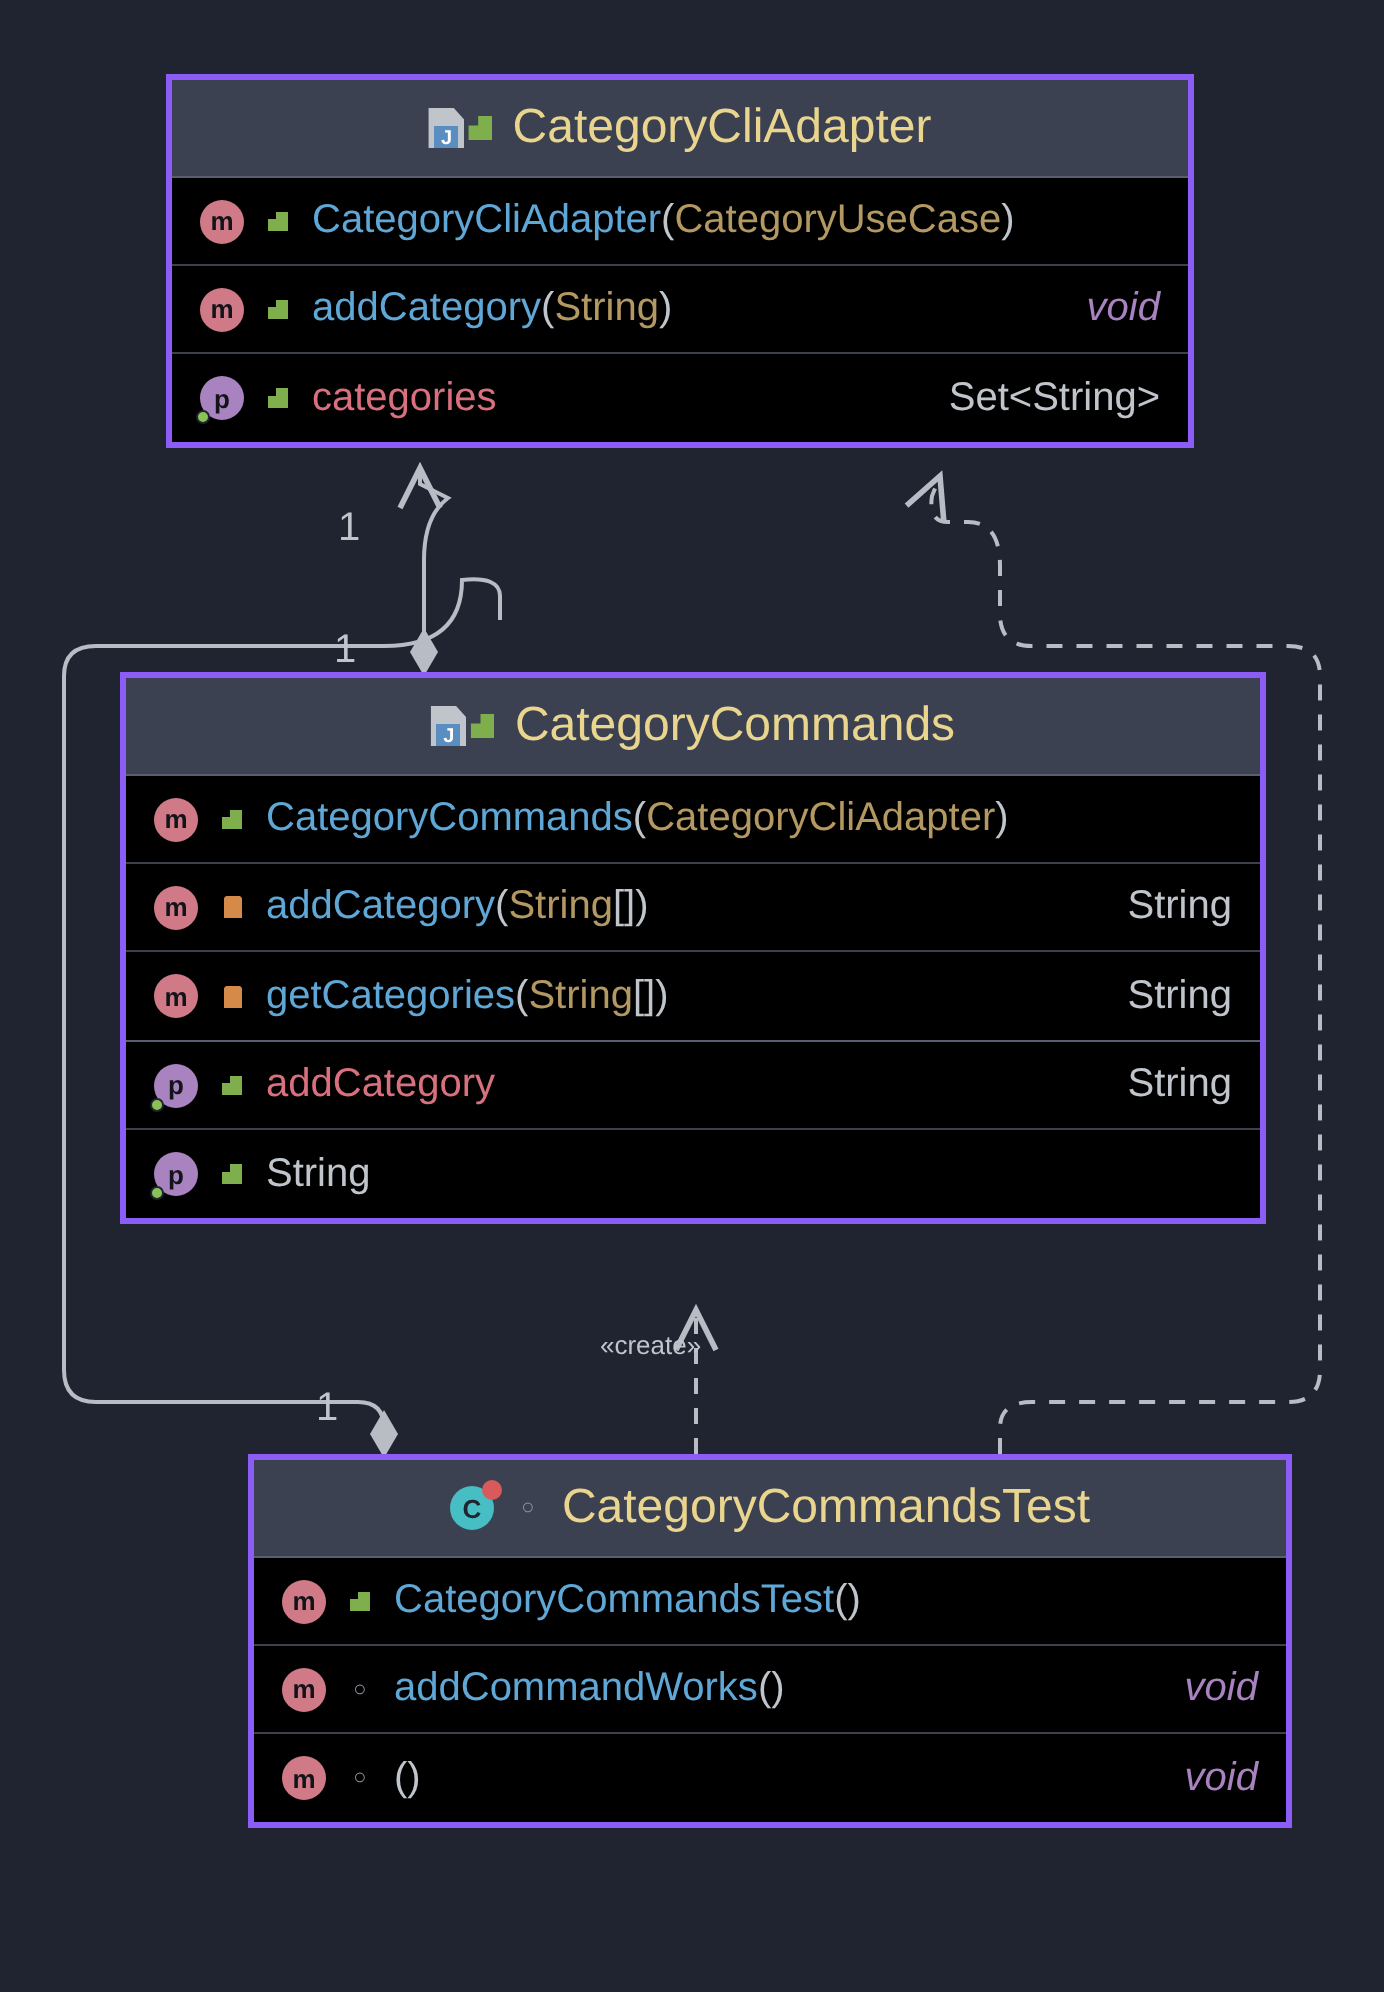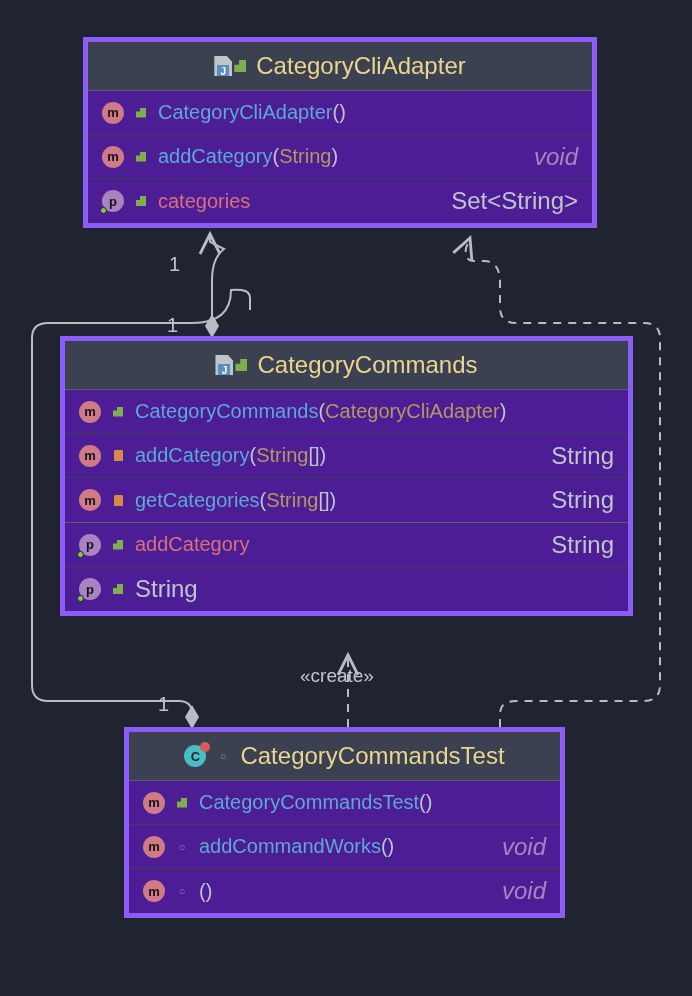--- a/index.html
+++ b/index.html
@@ -1,41 +1,41 @@
 <!DOCTYPE html>
 <html><head>
 <meta charset="utf-8">
 <style>
   *{box-sizing:border-box;margin:0;padding:0}
   body{background:#1f2430;font-family:-apple-system,BlinkMacSystemFont,"Segoe UI",sans-serif;width:692px;height:996px;position:relative;overflow:hidden}
-  .class-box{position:absolute;background:#4c1d95;border:5px solid #8b5cf6}
+  .class-box{position:absolute;background:#000000;border:3px solid #8b5cf6}
   .header{background:#3b4150;display:flex;align-items:center;justify-content:center;gap:10px;padding:10px 8px;border-bottom:1px solid #595f6e}
   .class-name{color:#ead58e;font-size:24px;font-weight:400}
   .section{border-bottom:1px solid #595f6e}
   .section:last-child{border-bottom:none}
   .row{display:flex;align-items:center;padding:7px 14px;gap:10px;border-bottom:1px solid #3c414d;min-height:44px}
   .row:last-child{border-bottom:none}
   .badge{width:22px;height:22px;border-radius:50%;display:inline-flex;align-items:center;justify-content:center;font-size:13px;font-weight:bold;color:#12141a;flex-shrink:0;position:relative}
   .badge-m{background:#cf7a86}
   .badge-p{background:#a983c0}
   .dot-green{position:absolute;bottom:-2px;left:-2px;width:7px;height:7px;border-radius:50%;background:#89c256;border:1px solid #1f2430}
   .vis{width:14px;height:14px;flex-shrink:0;display:inline-flex;align-items:center;justify-content:center}
   .vis-pub::before{content:"";width:10px;height:10px;background:#7fae4d;display:block;clip-path:polygon(0 40%,40% 40%,40% 0,100% 0,100% 100%,0 100%)}
   .vis-priv::before{content:"";width:9px;height:11px;display:block;background:#d58a4a;border-radius:2px 2px 0 0;box-shadow:inset 0 -6px 0 0 #d58a4a,inset 0 0 0 2px #d58a4a}
   .vis-pkg::before{content:"○";color:#8c919c;font-size:11px}
   .sig{flex:1;font-size:20px;display:flex;align-items:baseline;flex-wrap:wrap}
   .sig .name{color:#5fa7d6}
   .sig .prop{color:#d8707e}
   .sig .paren{color:#c0c5cc}
   .sig .param{color:#b39862}
   .sig .array{color:#c0c5cc}
-  .ret{font-size:24px;color:#c0c5cc;text-align:center;flex-shrink:0}
+  .ret{font-size:20px;color:#c0c5cc;text-align:center;flex-shrink:0}
   .ret.void{font-style:italic;color:#a983c0}
   .mult{position:absolute;color:#c0c5cc;font-size:20px}
-  .stereo{position:absolute;color:#c0c5cc;font-size:19px}
+  .stereo{position:absolute;color:#c0c5cc;font-size:13px}
   .icon-j{display:inline-flex;align-items:center;gap:2px}
   .icon-j .file{position:relative;width:18px;height:20px;background:#c0c5cc;clip-path:polygon(0 0,70% 0,100% 30%,100% 100%,0 100%)}
   .icon-j .file::after{content:"J";position:absolute;bottom:-1px;left:3px;width:12px;height:12px;background:#5a8dc0;color:#fff;font-size:10px;font-weight:bold;display:flex;align-items:center;justify-content:center}
   .icon-j .pub{width:12px;height:12px;background:#7fae4d;clip-path:polygon(0 40%,40% 40%,40% 0,100% 0,100% 100%,0 100%)}
   .icon-c-test{width:22px;height:22px;border-radius:50%;background:#47bdc4;position:relative;display:inline-flex;align-items:center;justify-content:center}
   .icon-c-test::before{content:"C";color:#1f2430;font-size:13px;font-weight:bold}
   .icon-c-test::after{content:"";position:absolute;top:-3px;right:-4px;width:10px;height:10px;border-radius:50%;background:#d85a5a}
   svg.connectors{position:absolute;top:0;left:0;width:692px;height:996px;pointer-events:none}
 </style>
 </head>
@@ -72,20 +72,21 @@
       </span>
     <span class="class-name">CategoryCliAdapter</span>
   </div>
   <div class="section" id="sec-adapter">
       <div class="row">
         <span class="badge badge-m">m</span>
         <span class="vis vis-pub"></span>
         <span class="sig">
           <span class="name">CategoryCliAdapter</span>
           <span class="paren">(</span>
+          <span class="param">CategoryUseCase</span>
           <span class="paren">)</span>
         </span>
       </div>
       <div class="row">
         <span class="badge badge-m">m</span>
         <span class="vis vis-pub"></span>
         <span class="sig">
           <span class="name">addCategory</span>
           <span class="paren">(</span>
           <span class="param">String</span>
@@ -158,21 +159,21 @@
         <span class="ret">String</span>
       </div>
       <div class="row">
         <span class="badge badge-p">p<span class="dot-green"></span></span>
         <span class="vis vis-pub"></span>
         <span class="ret">String</span>
       </div>
     </div>
 </div>
 
-<div class="class-box" style="left:124px;top:727px;width:441px">
+<div class="class-box" style="left:124px;top:727px;width:522px">
   <div class="header">
     <span class="icon-c-test"></span>
     <span class="vis vis-pkg"></span>
     <span class="class-name">CategoryCommandsTest</span>
   </div>
   <div class="section" id="sec-test">
       <div class="row">
         <span class="badge badge-m">m</span>
         <span class="vis vis-pub"></span>
         <span class="sig">

